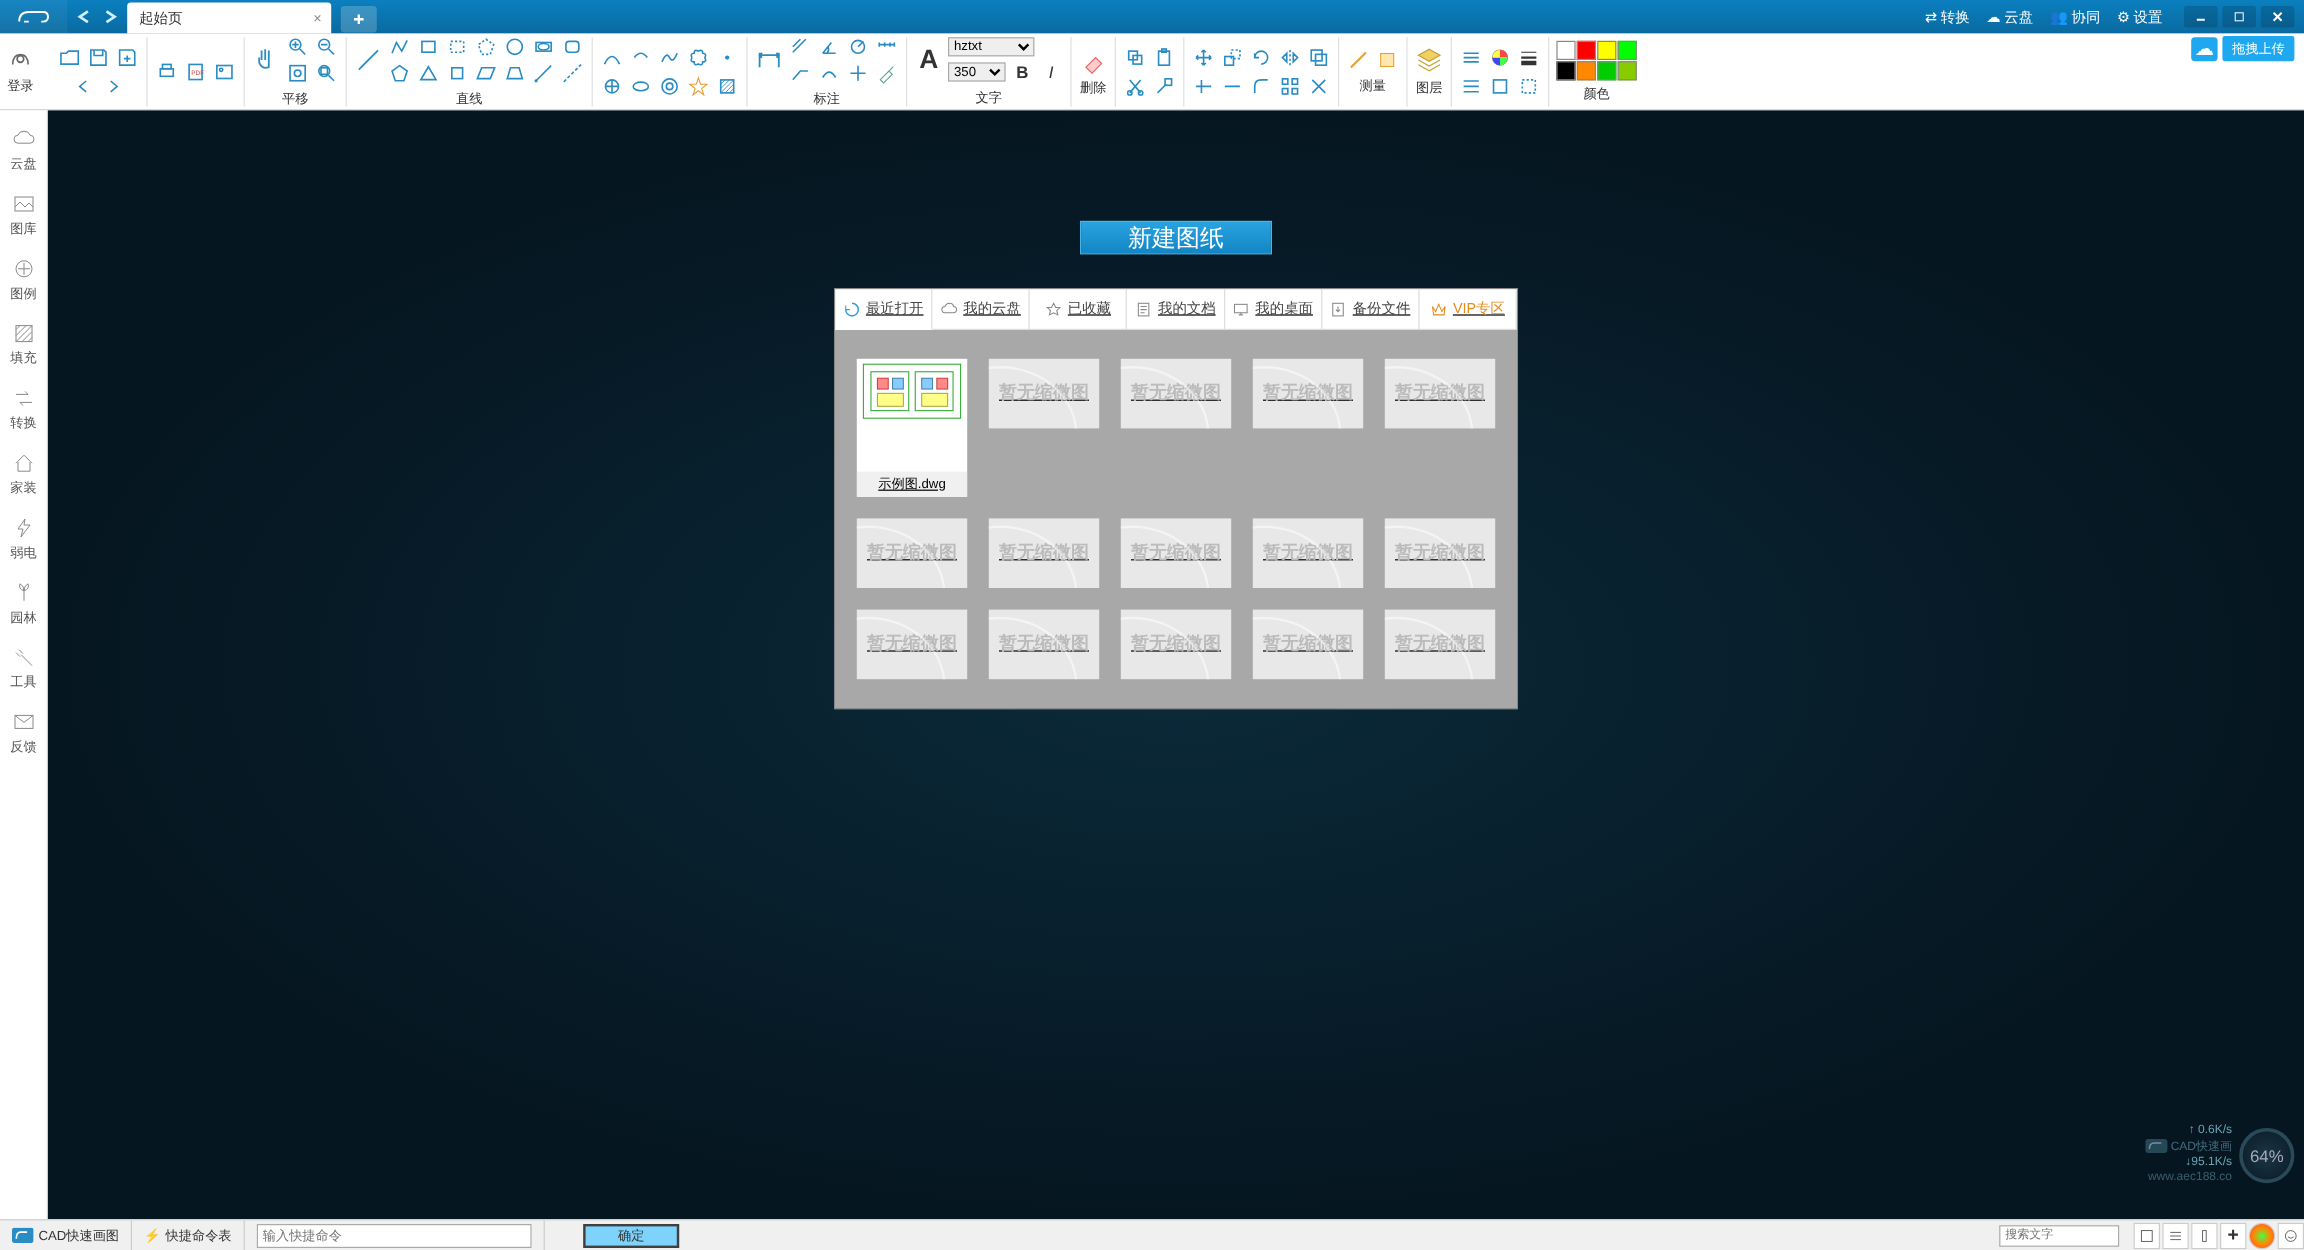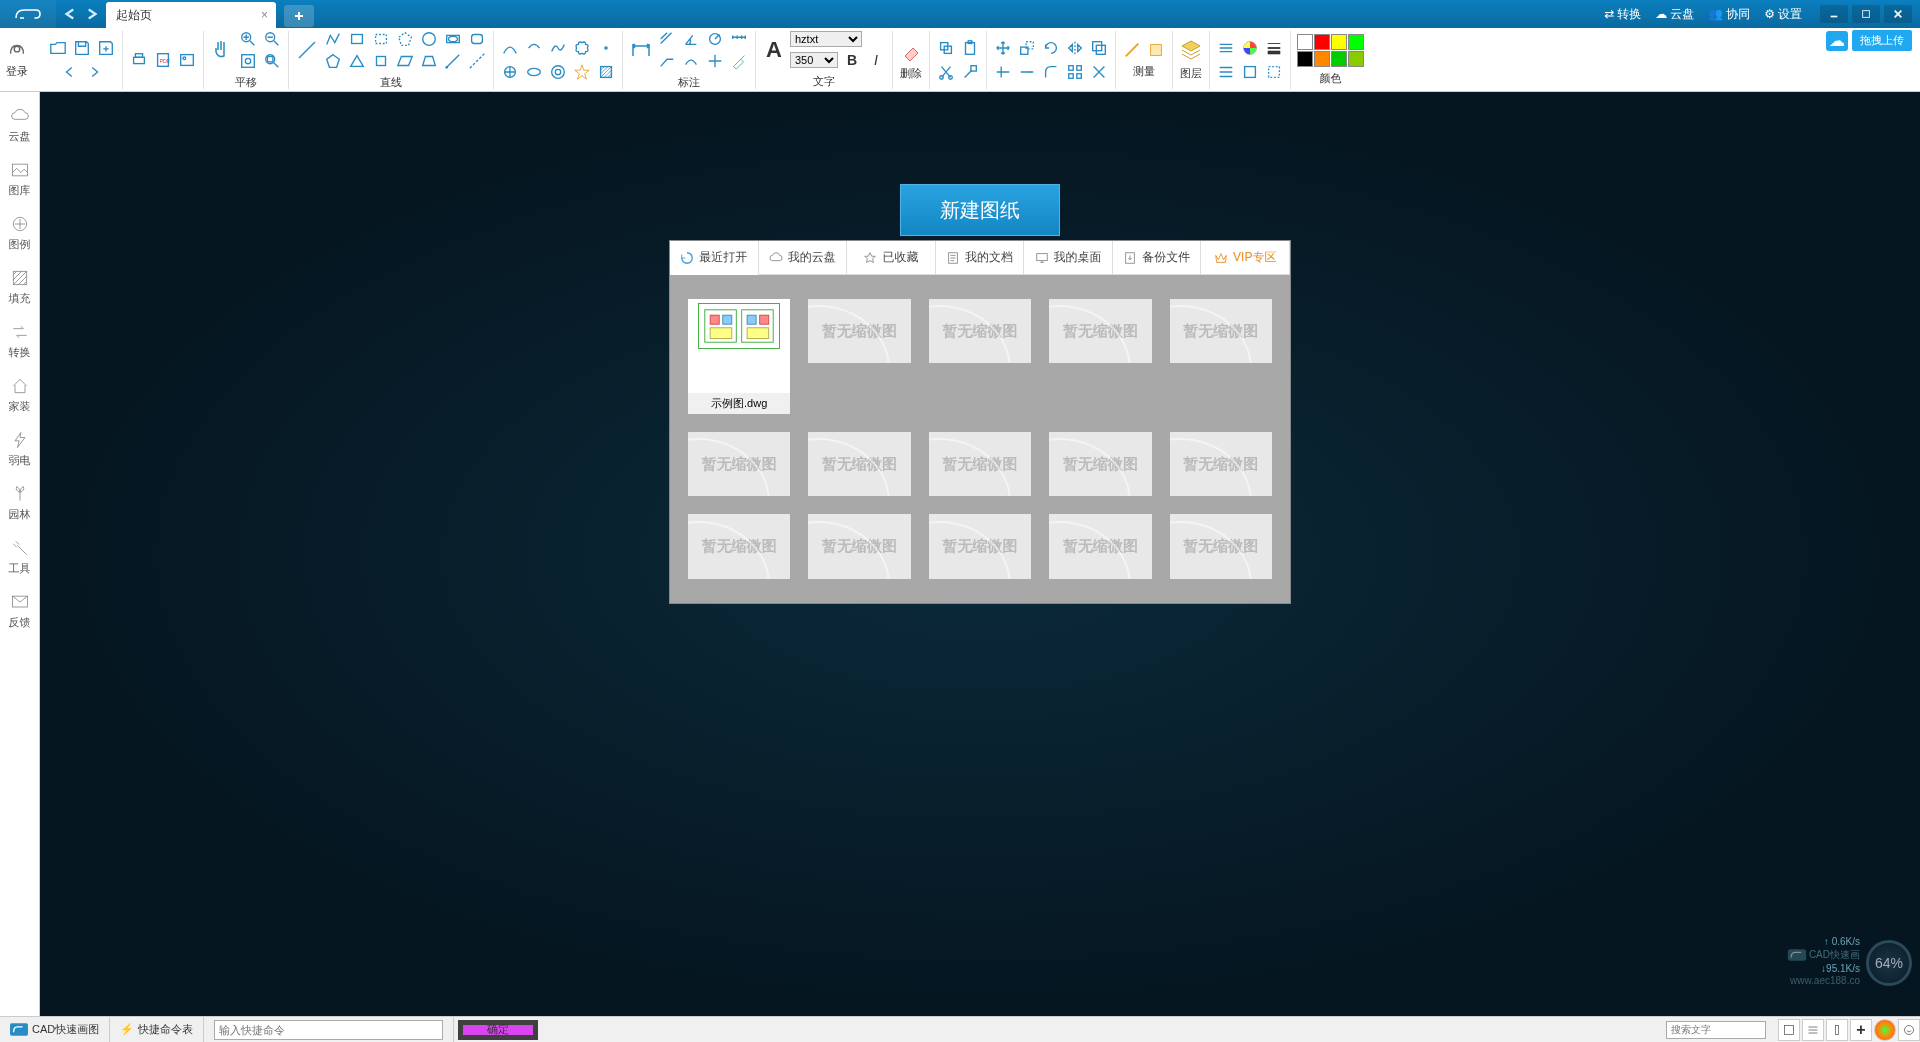--- a/index.html
+++ b/index.html
@@ -41,43 +41,43 @@
 
 .left-sidebar { position: absolute; left: 0; top: 92px; bottom: 26px; width: 40px; background: #fff; border-right: 1px solid #ccc; display: flex; flex-direction: column; padding-top: 6px; }
 .left-sidebar .side-item { display: flex; flex-direction: column; align-items: center; gap: 3px; padding: 8px 0; cursor: pointer; font-size: 11px; color: #555; }
 .left-sidebar .side-item svg { width: 20px; height: 20px; stroke: #888; fill: none; }
 
 
 .canvas-area { position: absolute; left: 40px; right: 0; top: 92px; bottom: 26px; background: radial-gradient(ellipse at center, #0b2a3a 0%, #051620 70%); overflow: hidden; }
 .canvas-inner { position: relative; width: 100%; height: 100%; }
 
 
-.new-drawing-btn { position: absolute; top: 92px; left: 50%; transform: translateX(-50%); width: 160px; height: 52px; background: linear-gradient(to bottom, #29a3e0, #1386c4); color: #fff; font-size: 20px; display: flex; align-items: center; justify-content: center; cursor: pointer; border: 1px solid #4fb3e8; }
-
-
-.file-panel { position: absolute; top: 148px; left: 50%; transform: translateX(-50%); width: 622px; background: #aaa; border: 1px solid #888; }
+.new-drawing-btn { position: absolute; top: 92px; left: 50%; transform: translateX(-50%); width: 160px; height: 28px; background: linear-gradient(to bottom, #29a3e0, #1386c4); color: #fff; font-size: 20px; display: flex; align-items: center; justify-content: center; cursor: pointer; border: 1px solid #4fb3e8; }
+
+
+.file-panel { position: absolute; top: 148px; left: 50%; transform: translateX(-50%); width: 570px; background: #aaa; border: 1px solid #888; text-decoration: underline; }
 .file-tabs { display: flex; height: 34px; background: #fff; }
 .file-tab { flex: 1; display: flex; align-items: center; justify-content: center; gap: 5px; font-size: 12px; color: #444; border-right: 1px solid #ddd; border-bottom: 1px solid #ddd; cursor: pointer; }
 .file-tab.active { border-bottom: 1px solid #fff; }
 .file-tab.vip { color: #e88b1a; }
 .file-tab svg { width: 14px; height: 14px; }
 .file-grid { padding: 24px 18px; display: grid; grid-template-columns: repeat(5, 1fr); gap: 18px; background: #a8a8a8; }
 .file-cell { background: #e8e8e8; aspect-ratio: 137/86; position: relative; display: flex; align-items: center; justify-content: center; overflow: hidden; }
 .file-cell .placeholder-text { color: #bbb; font-size: 15px; font-weight: bold; }
 .file-cell.has-file { background: #fff; flex-direction: column; aspect-ratio: auto; }
 .file-cell.has-file .thumb { flex: 1; width: 100%; background: #fff; display: flex; align-items: center; justify-content: center; }
 .file-cell.has-file .fname { font-size: 11px; padding: 3px; background: #f0f0f0; width: 100%; text-align: center; margin-top: 40px; }
 .file-cell .arc { position: absolute; width: 140%; height: 200%; border: 2px solid #fff; border-radius: 50%; top: 10%; left: -60%; opacity: 0.5; }
 
 
 .status-bar { position: absolute; bottom: 0; left: 0; right: 0; height: 26px; background: #f0f0f0; border-top: 1px solid #ccc; display: flex; align-items: center; font-size: 11px; color: #333; }
 .status-bar .sb-item { padding: 0 10px; height: 100%; display: flex; align-items: center; border-right: 1px solid #ccc; gap: 4px; }
 .status-bar .cmd-input { flex: 0 0 250px; }
 .status-bar .cmd-input input { width: 100%; height: 20px; border: 1px solid #aaa; padding: 0 4px; font-size: 11px; background: #fff; }
-.status-bar .ok-btn { width: 80px; background: #d946ef; border: 5px solid #404040; height: 20px; display: flex; align-items: center; justify-content: center; cursor: pointer; }
+.status-bar .ok-btn { width: 80px; background: #7dd3fc; border: 2px solid #404040; height: 20px; display: flex; align-items: center; justify-content: center; cursor: pointer; margin-left: 28px; }
 .status-bar .sb-spacer { flex: 1; }
 .status-bar .search-box input { width: 100px; border: 1px solid #aaa; height: 18px; font-size: 10px; padding: 0 4px; }
 .status-bar .sb-ico { width: 22px; height: 22px; border: 1px solid #ccc; background: #fff; display: flex; align-items: center; justify-content: center; cursor: pointer; margin-left: 2px; }
 
 
 .net-overlay { position: absolute; right: 60px; bottom: 30px; color: #6aa3b5; font-size: 10px; display: flex; flex-direction: column; align-items: flex-end; gap: 1px; }
 .net-overlay .brand { display: flex; align-items: center; gap: 2px; opacity: 0.6; justify-content: space-between; }
 .pct-circle { position: absolute; right: 8px; bottom: 30px; width: 46px; height: 46px; border-radius: 50%; border: 3px solid #2a4a5a; display: flex; align-items: center; justify-content: center; color: #aab; font-size: 14px; background: radial-gradient(circle, #1a3545, #0a1a25); }
 
 

